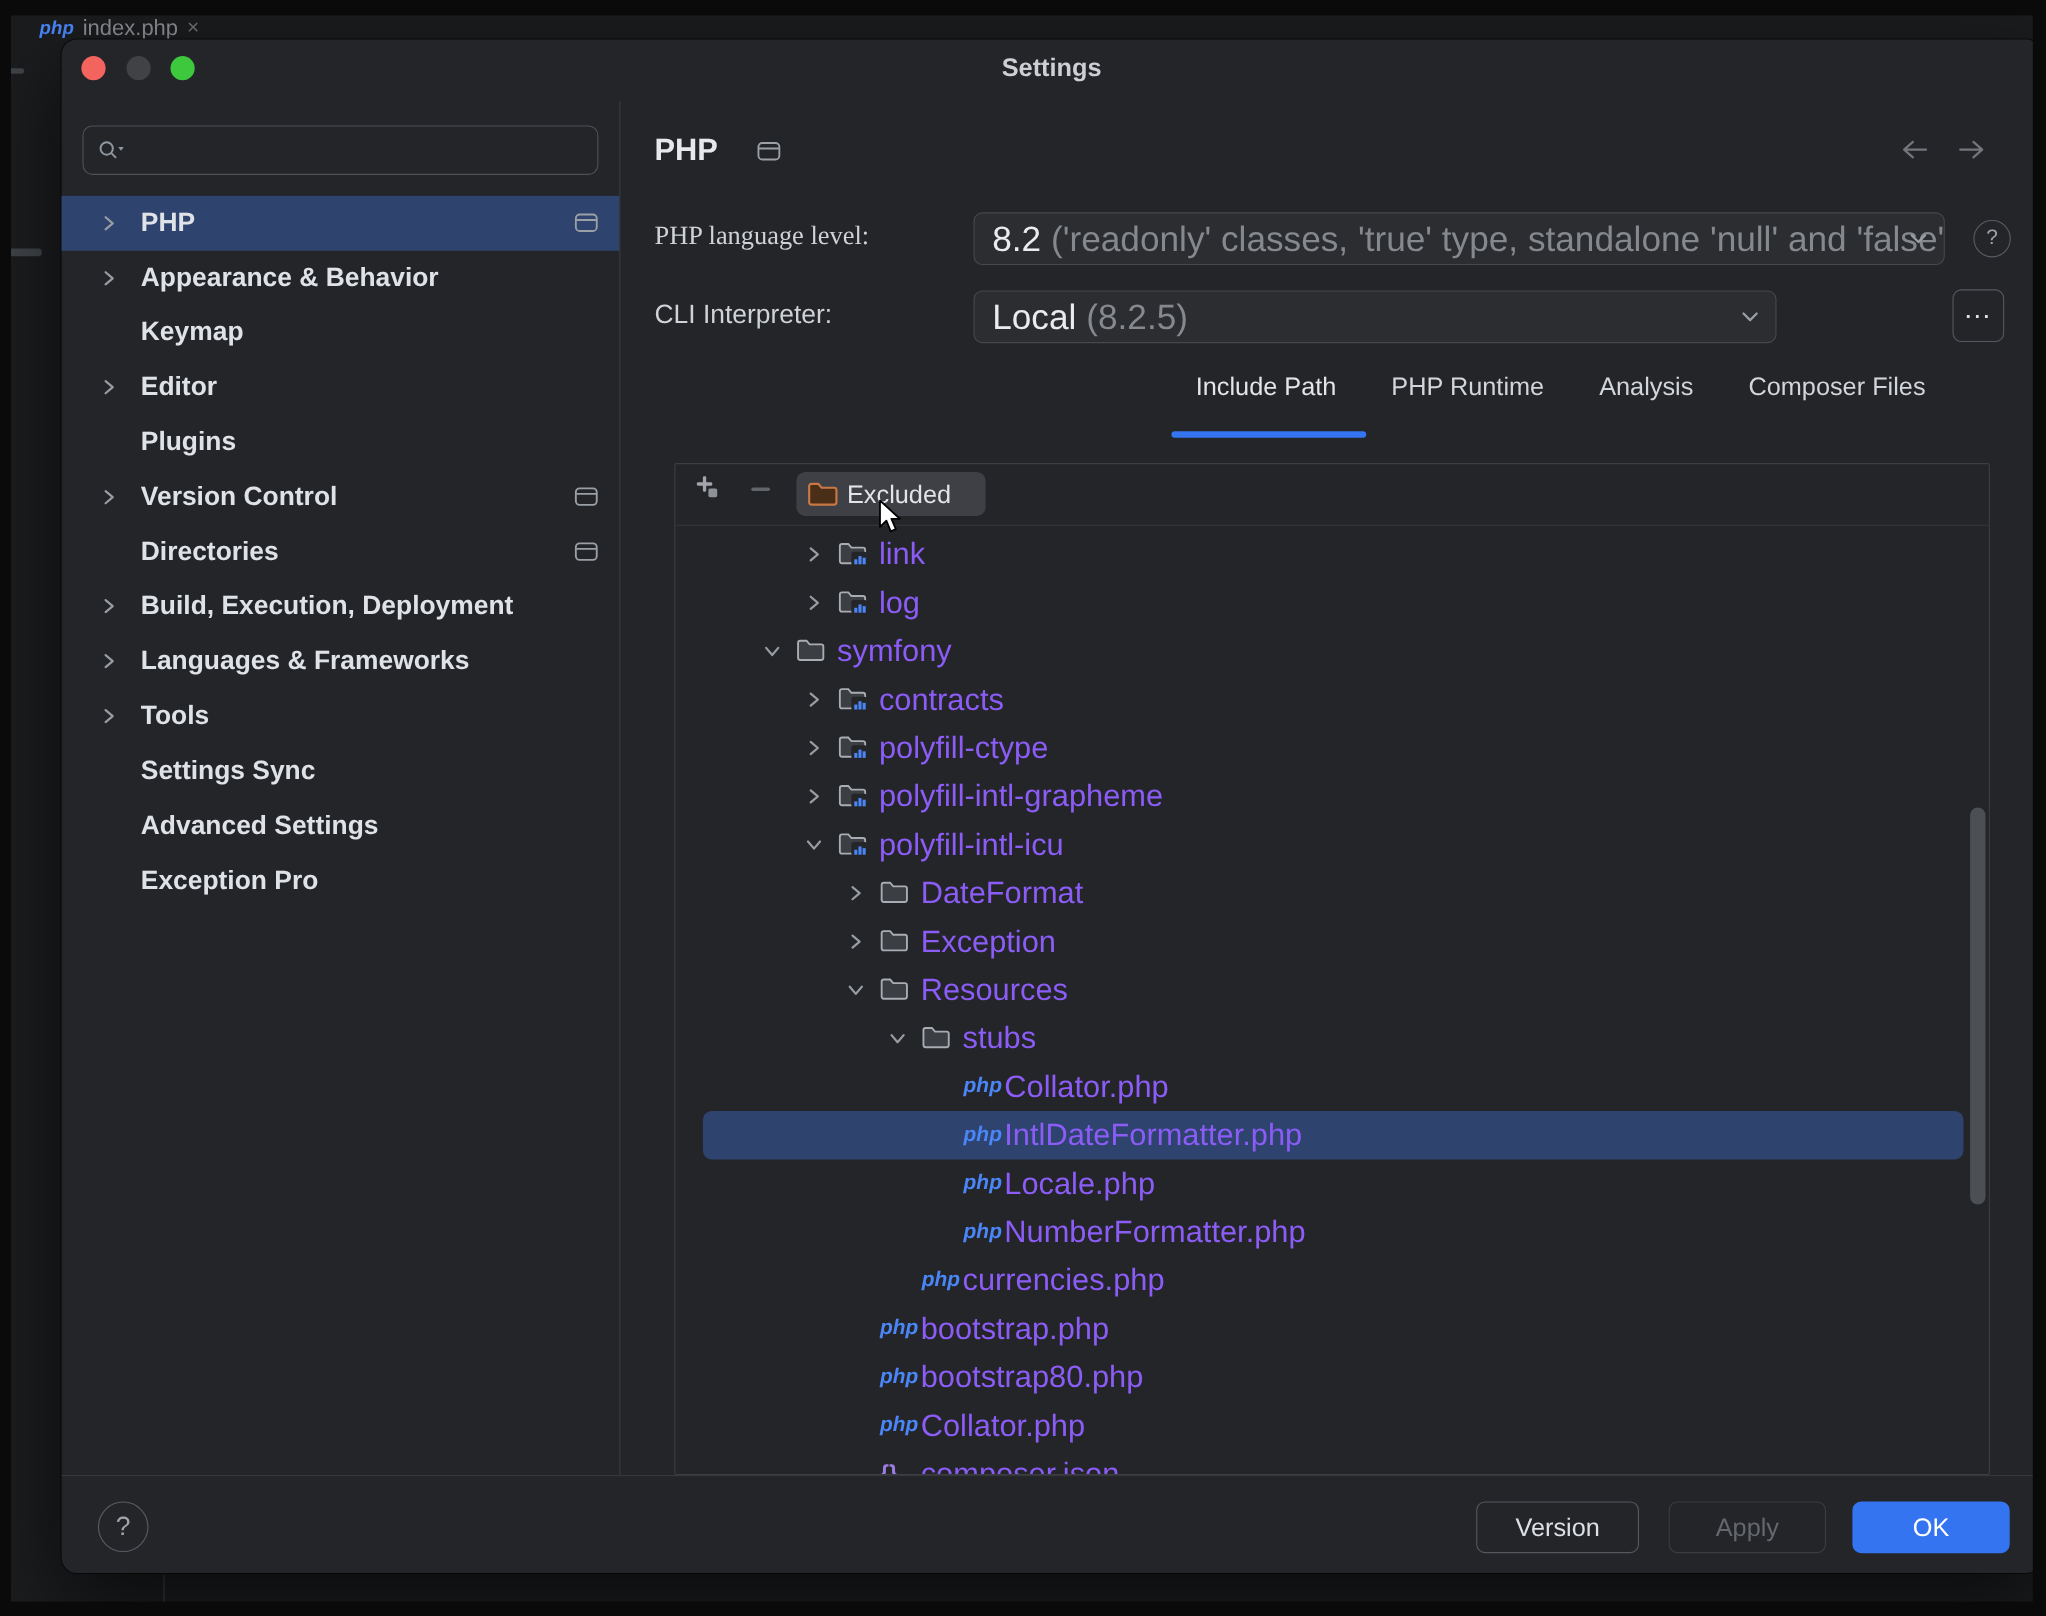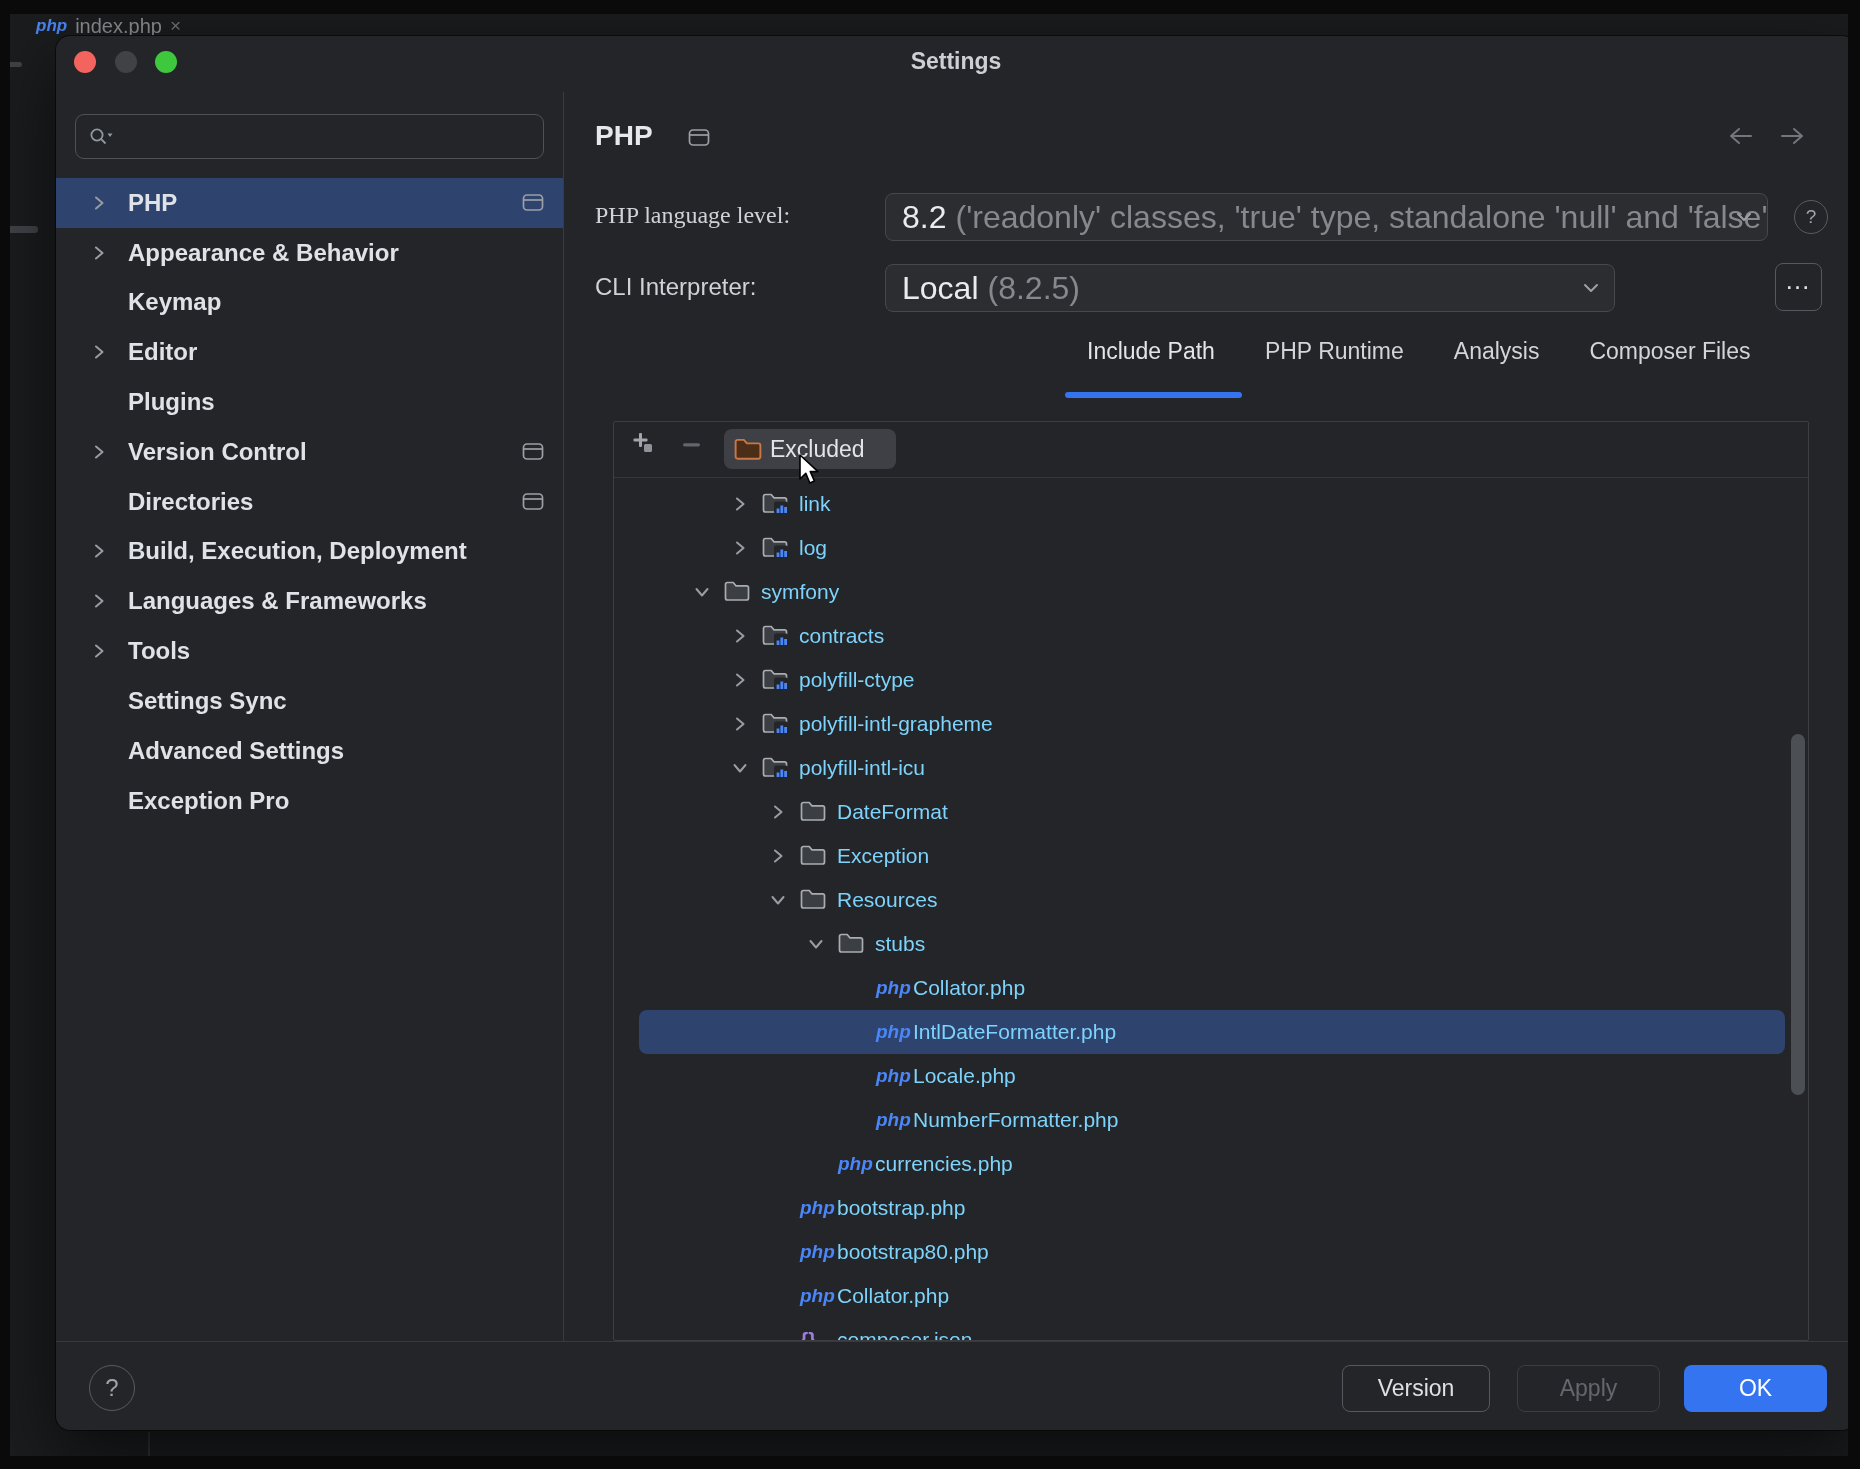--- a/index.html
+++ b/index.html
@@ -56,21 +56,21 @@
   .tbminus{position:absolute;left:68px;top:19px;}
   .excludedbtn{position:absolute;left:110px;top:7px;width:172px;height:40px;background:#3e4045;border-radius:8px;}
   .excludedbtn .fold{position:absolute;left:10px;top:8px;}
   .excludedbtn .xlbl{position:absolute;left:46px;top:0;line-height:40px;font-size:23px;color:#e2e4e8;}
   .treerows{position:absolute;left:0;top:60px;width:100%;}
   .trow{position:absolute;left:0;width:100%;height:44px;}
   .trow .rowsel{position:absolute;left:25px;width:1146px;top:0;height:44px;background:#2e436e;border-radius:8px;}
   .trow .chev,.trow .ficon,.trow .tlabel{position:absolute;top:0;}
   .trow .chev{top:11px;}
   .trow .ficon{top:10px;}
-  .trow .tlabel{line-height:44px;font-size:21px;color:#7dd3fc;white-space:nowrap;}
+  .trow .tlabel{line-height:44px;font-size:28px;color:#8b5cf6;white-space:nowrap;}
   .phpglyph{font-style:italic;font-weight:bold;font-size:19px;color:#4a86f7;line-height:44px;top:0 !important;}
   .jsonglyph{font-weight:bold;font-size:21px;color:#9c7ce0;line-height:44px;top:0 !important;}
   .scrollthumb{position:absolute;left:1177px;top:312px;width:14px;height:361px;background:#4c4f54;border-radius:7px;}
   
   .footer-sep{position:absolute;left:0;top:1305px;width:100%;height:1px;background:#37393d;}
   .footer-help{position:absolute;left:33px;top:1329px;width:44px;height:44px;font-size:24px;}
   .btn{position:absolute;top:1329px;height:47px;border-radius:8px;box-sizing:border-box;font-size:23px;
        display:flex;align-items:center;justify-content:center;}
   .btn.cancel{left:1286px;width:148px;border:1.6px solid #55585e;color:#dde0e4;}
   .btn.apply{left:1461px;width:143px;border:1.6px solid #3b3d41;color:#64676d;}

